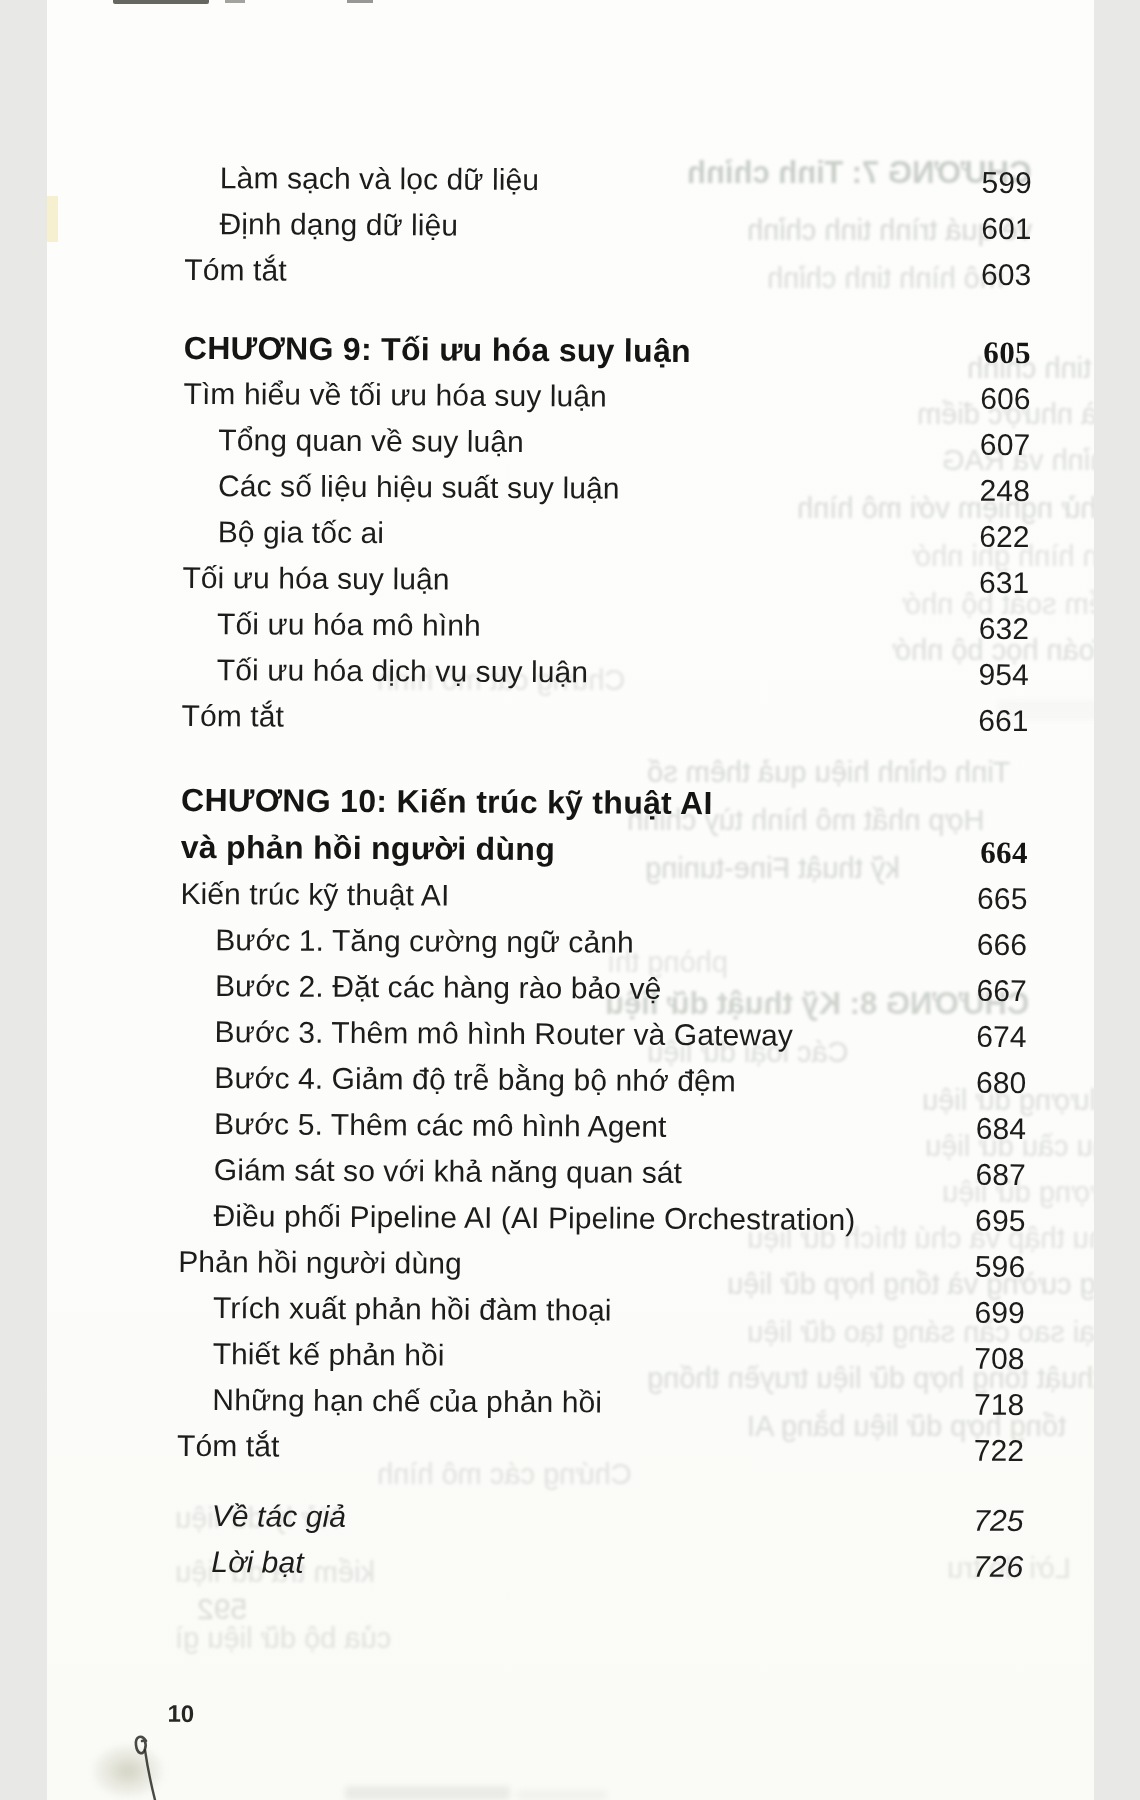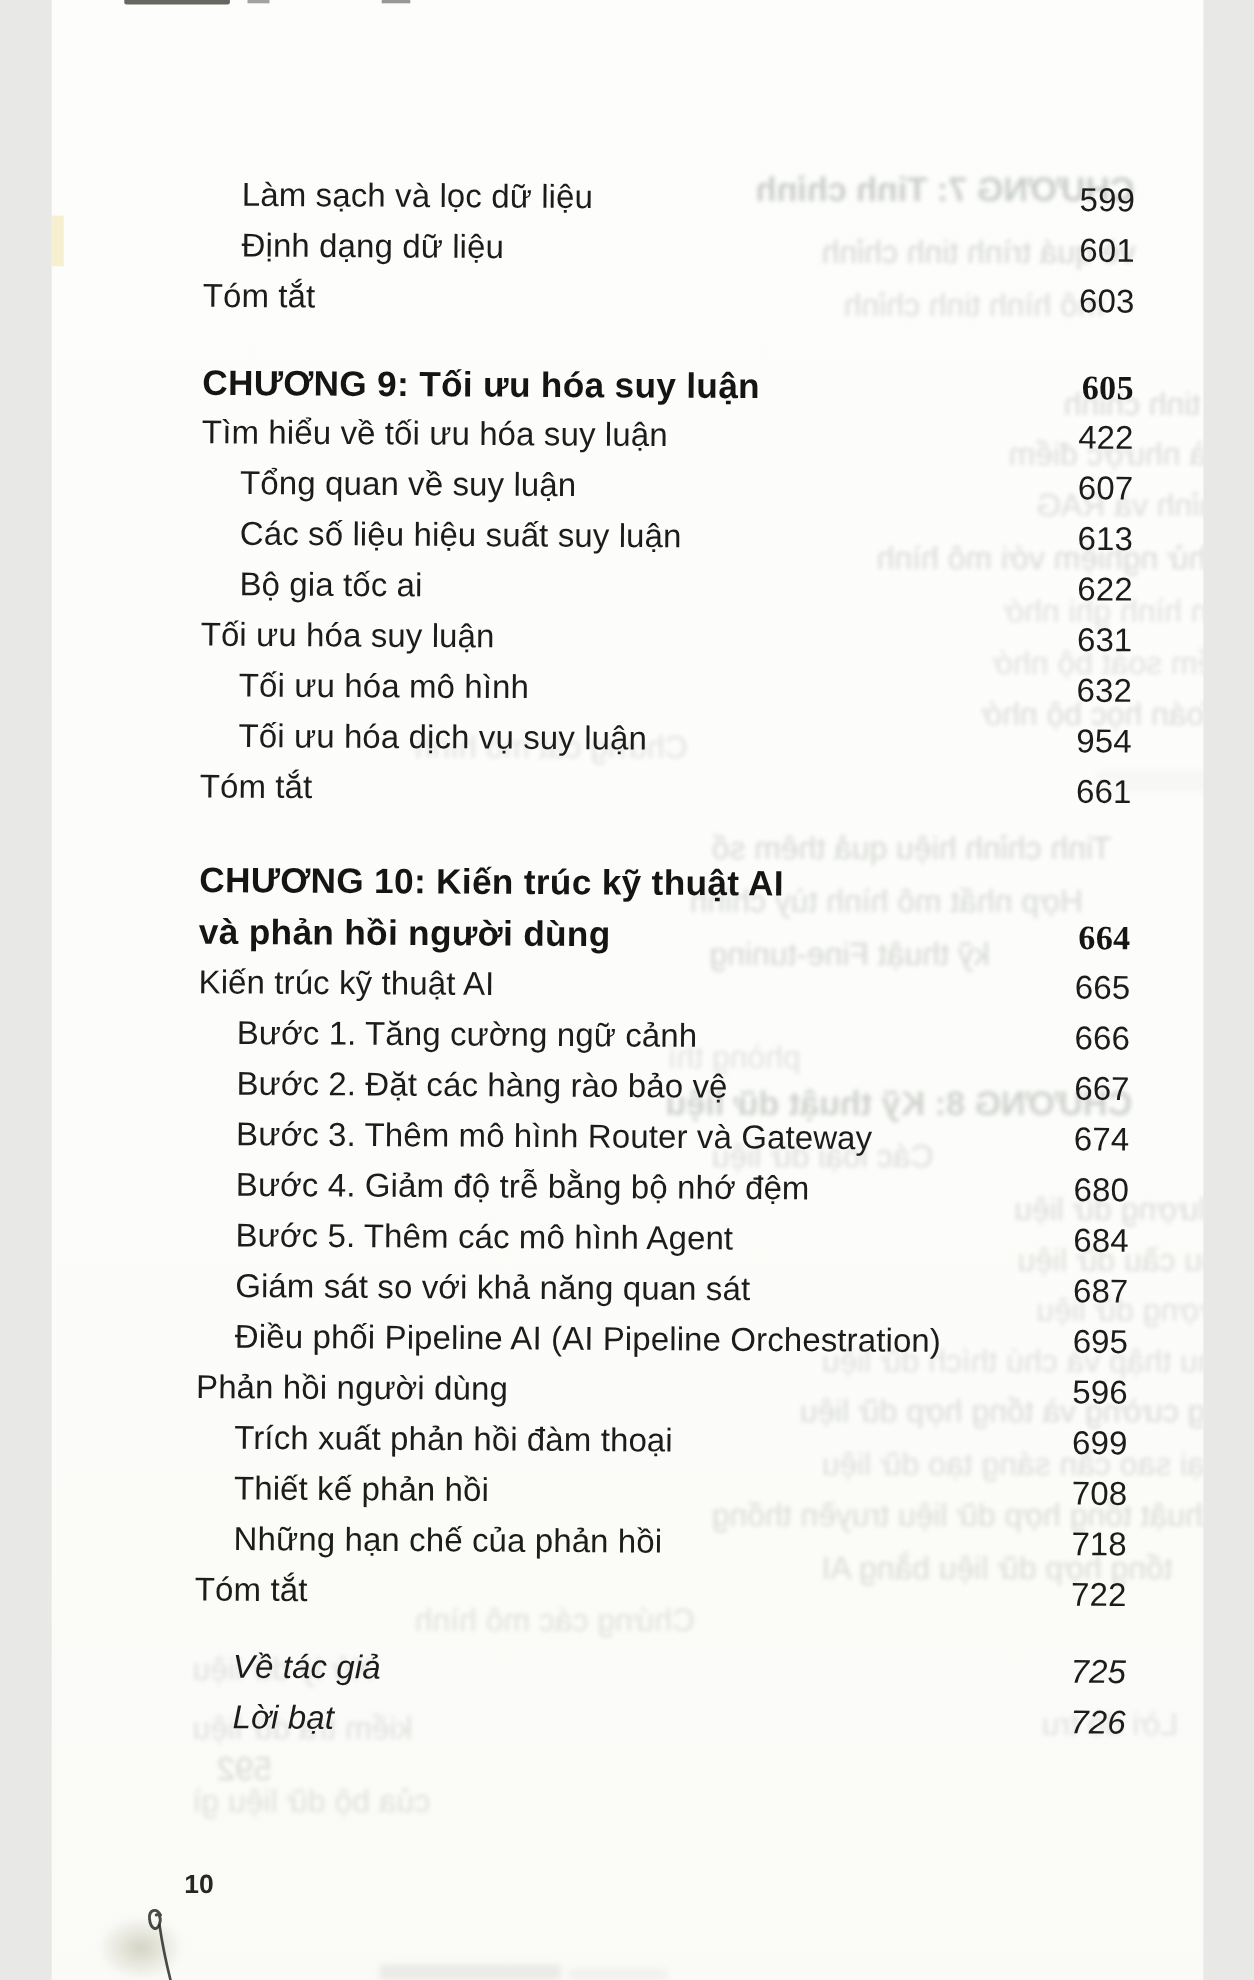--- a/index.html
+++ b/index.html
@@ -132,29 +132,29 @@
             <div class="page-num">603</div>
           </div>
         </div>
         <div class="toc-section">
           <div class="row lv0 chapter">
             <div class="lbl">CHƯƠNG 9: Tối ưu hóa suy luận</div>
             <div class="page-num">605</div>
           </div>
           <div class="row lv0">
             <div class="lbl">Tìm hiểu về tối ưu hóa suy luận</div>
-            <div class="page-num">422</div>
+            <div class="page-num">606</div>
           </div>
           <div class="row lv1">
             <div class="lbl">Tổng quan về suy luận</div>
             <div class="page-num">607</div>
           </div>
           <div class="row lv1">
             <div class="lbl">Các số liệu hiệu suất suy luận</div>
-            <div class="page-num">613</div>
+            <div class="page-num">248</div>
           </div>
           <div class="row lv1">
             <div class="lbl">Bộ gia tốc ai</div>
             <div class="page-num">622</div>
           </div>
           <div class="row lv0">
             <div class="lbl">Tối ưu hóa suy luận</div>
             <div class="page-num">631</div>
           </div>
           <div class="row lv1">

